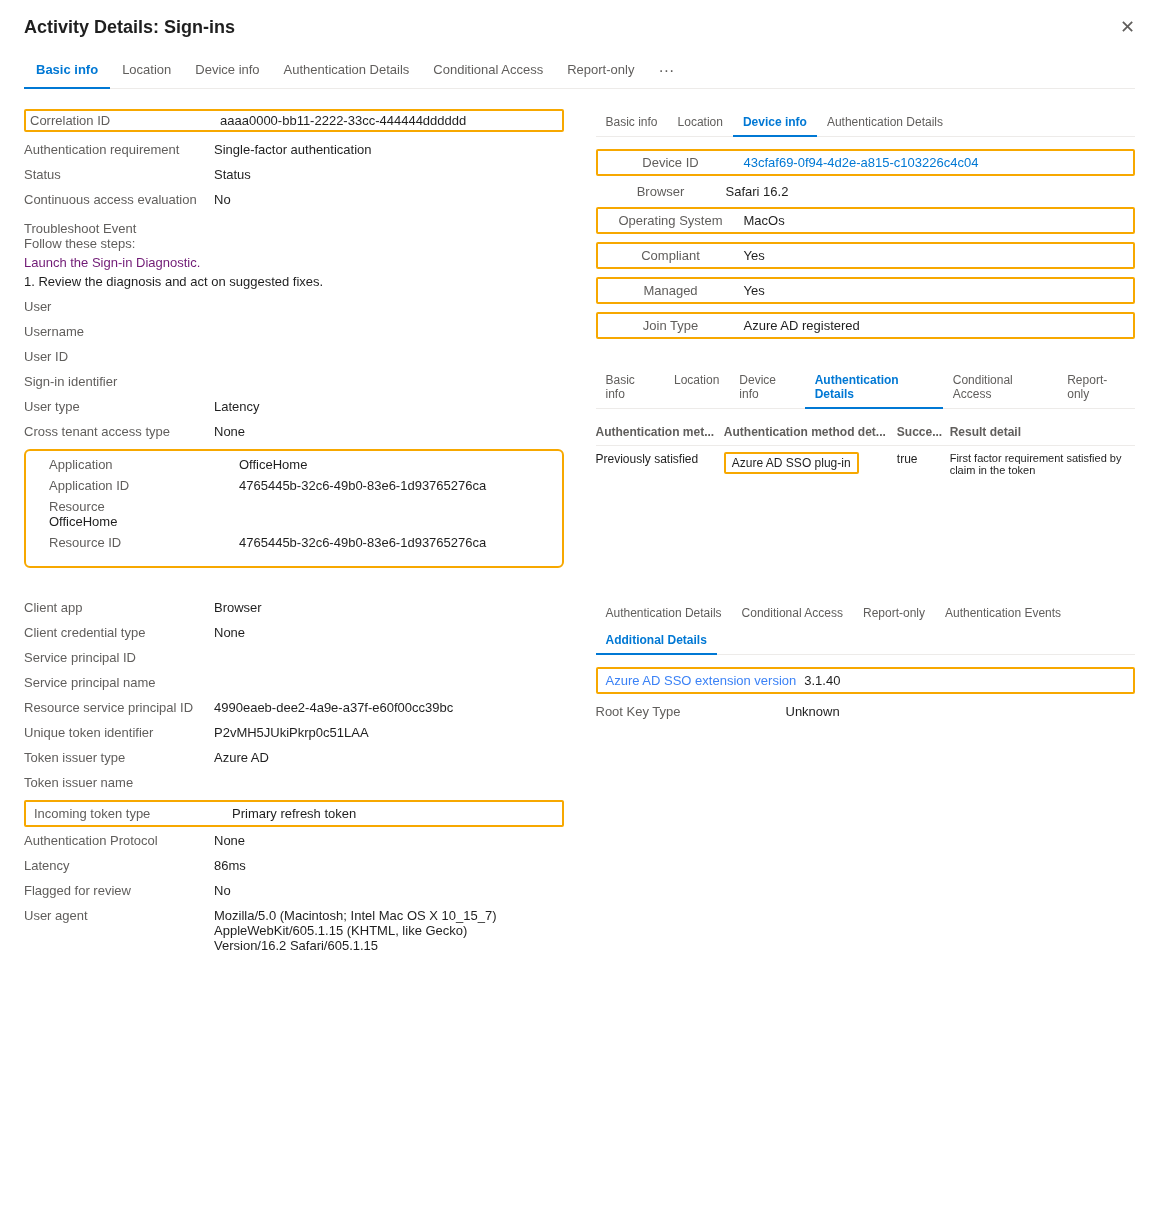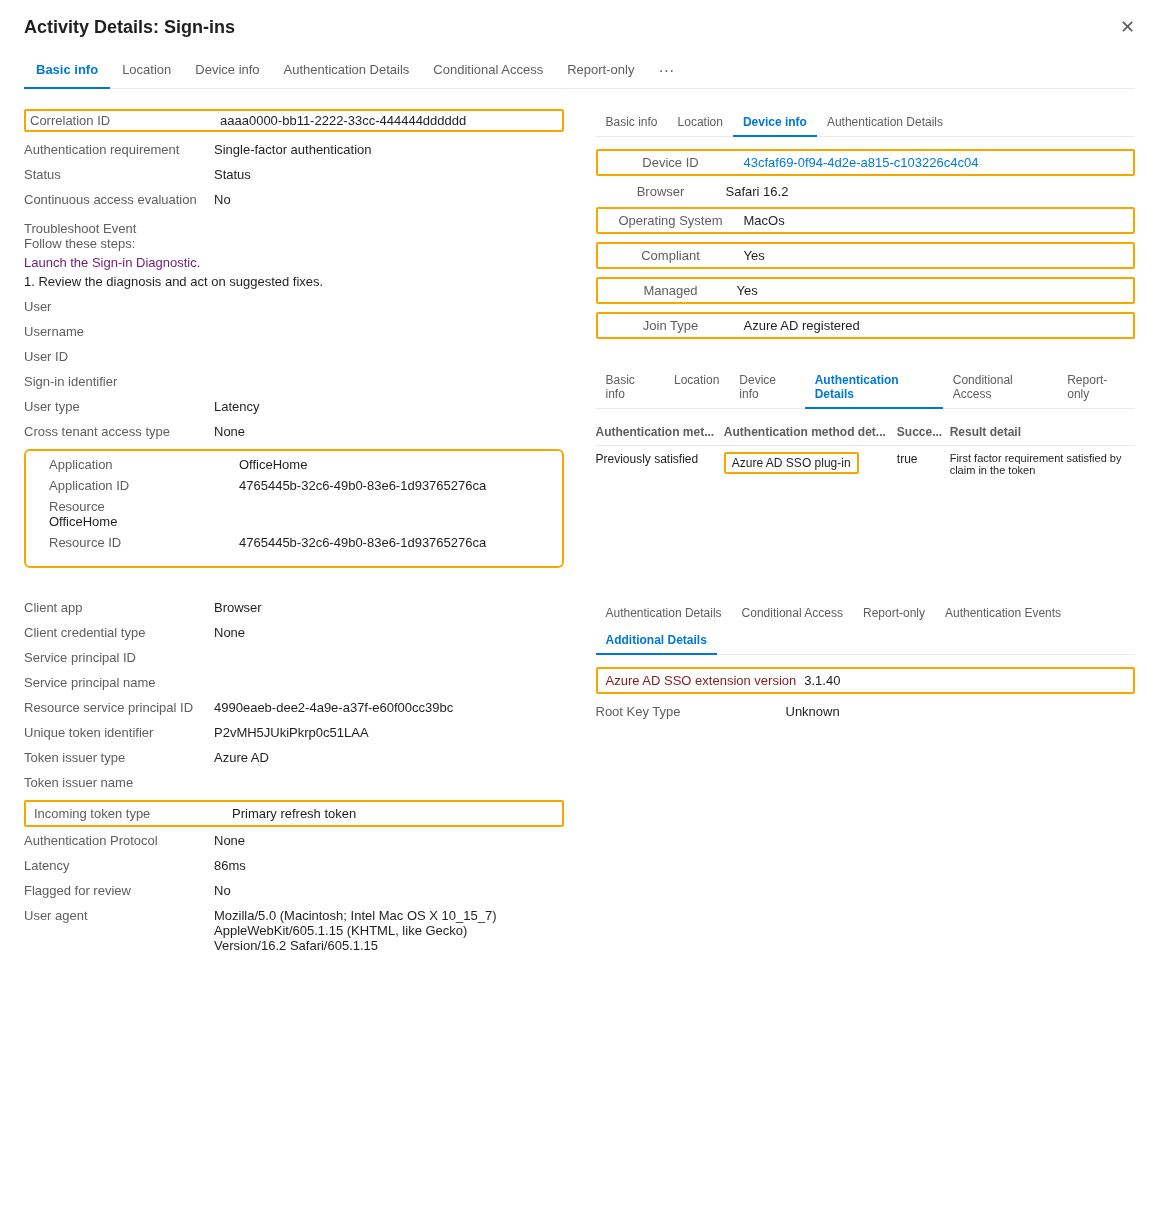--- a/index.html
+++ b/index.html
@@ -317,21 +317,21 @@
       <div style="border:2px solid #f7a800; border-radius:2px; padding:4px 8px; margin-bottom:8px; display:flex; align-items:center; gap:8px;">
         <span class="device-field-label">Operating System</span>
         <span class="device-field-value">MacOs</span>
       </div>
 
       <div style="border:2px solid #f7a800; border-radius:2px; padding:4px 8px; margin-bottom:8px; display:flex; align-items:center; gap:8px;">
         <span class="device-field-label">Compliant</span>
         <span class="device-field-value">Yes</span>
       </div>
 
-      <div style="border:2px solid #f7a800; border-radius:2px; padding:4px 8px; margin-bottom:8px; display:flex; align-items:center; gap:1px;">
+      <div style="border:2px solid #f7a800; border-radius:2px; padding:4px 8px; margin-bottom:8px; display:flex; align-items:center; gap:8px;">
         <span class="device-field-label">Managed</span>
         <span class="device-field-value">Yes</span>
       </div>
 
       <div style="border:2px solid #f7a800; border-radius:2px; padding:4px 8px; margin-bottom:8px; display:flex; align-items:center; gap:8px;">
         <span class="device-field-label">Join Type</span>
         <span class="device-field-value">Azure AD registered</span>
       </div>
     </div>
 
@@ -446,21 +446,21 @@
 
     <div class="additional-tabs">
       <div class="additional-tab">Authentication Details</div>
       <div class="additional-tab">Conditional Access</div>
       <div class="additional-tab">Report-only</div>
       <div class="additional-tab">Authentication Events</div>
       <div class="additional-tab active">Additional Details</div>
     </div>
 
     <div style="border:2px solid #f7a800; border-radius:2px; padding:4px 8px; margin-bottom:10px; display:flex; align-items:center; gap:8px;">
-      <span style="color:#7f1d1d; font-size:13px;">Azure AD SSO extension version</span>
+      <span style="color:#3b82f6; font-size:13px;">Azure AD SSO extension version</span>
       <span style="color:#1f1f1f; font-size:13px;">3.1.40</span>
     </div>
 
     <div class="field-row">
       <span class="field-label">Root Key Type</span>
       <span class="field-value">Unknown</span>
     </div>
 
   </div>
 

